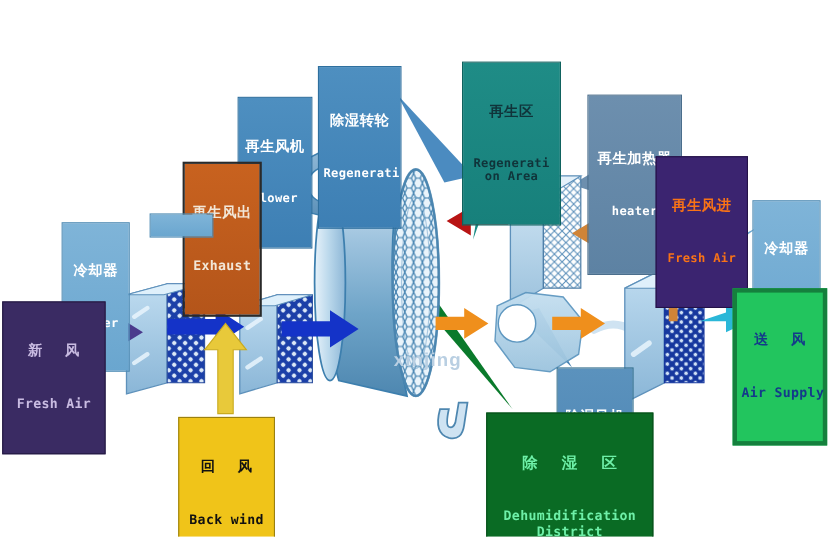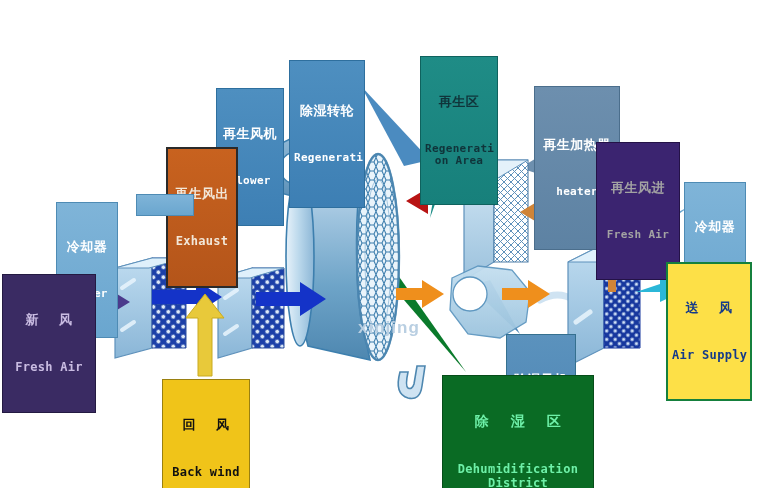--- a/index.html
+++ b/index.html
@@ -65,40 +65,40 @@
     color:#f2e7d8;
   }
   .lbl-teal{
     background:linear-gradient(180deg,#1f8c86 0%,#17807b 100%);
     border:1px solid #0f625e;
     color:#10343a;
   }
   .lbl-purple{
     background:#3b2470;
     border:1px solid #241247;
-    color:#a3a3a3;
+    color:#f97316;
   }
   .lbl-purple2{
     background:#3a2b63;
     border:1px solid #241a42;
     color:#c9bce2;
   }
   .lbl-green{
     background:#0a6b24;
     border:1px solid #064d19;
     color:#6ef0a8;
   }
   .lbl-yellow{
     background:#f0c419;
     border:1px solid #9a8010;
     color:#111111;
   }
   .lbl-cyan{
-    background:#fde047;
-    border:2px solid #15803d;
+    background:#22c55e;
+    border:4px solid #15803d;
     color:#143a8a;
   }
 
   
   #headline{
     position:absolute;
     left:0;top:196px;
     width:757px;
     z-index:60;
     text-align:center;
@@ -329,21 +329,21 @@
   <div class="lbl lbl-blue" style="left:216px;top:88px;width:68px;padding:3px 4px;">
     <span class="cn" style="font-size:13px;">再生风机</span>
     <span class="en" style="font-size:11px;">Blower</span>
   </div>
 
   <div class="lbl lbl-blue" style="left:289px;top:60px;width:76px;padding:8px 4px;">
     <span class="cn" style="font-size:13px;">除湿转轮</span>
     <span class="en" style="font-size:11px;">Regenerati</span>
   </div>
 
-  <div class="lbl lbl-teal" style="left:420px;top:56px;width:78px;padding:3px 4px;">
+  <div class="lbl lbl-teal" style="left:420px;top:56px;width:90px;padding:3px 4px;">
     <span class="cn" style="font-size:13px;">再生区</span>
     <span class="en" style="font-size:11px;">Regenerati
 on Area</span>
   </div>
 
   <div class="lbl lbl-steel" style="left:534px;top:86px;width:86px;padding:16px 4px;">
     <span class="cn" style="font-size:13px;">再生加热器</span>
     <span class="en" style="font-size:11px;">heater</span>
   </div>
 

